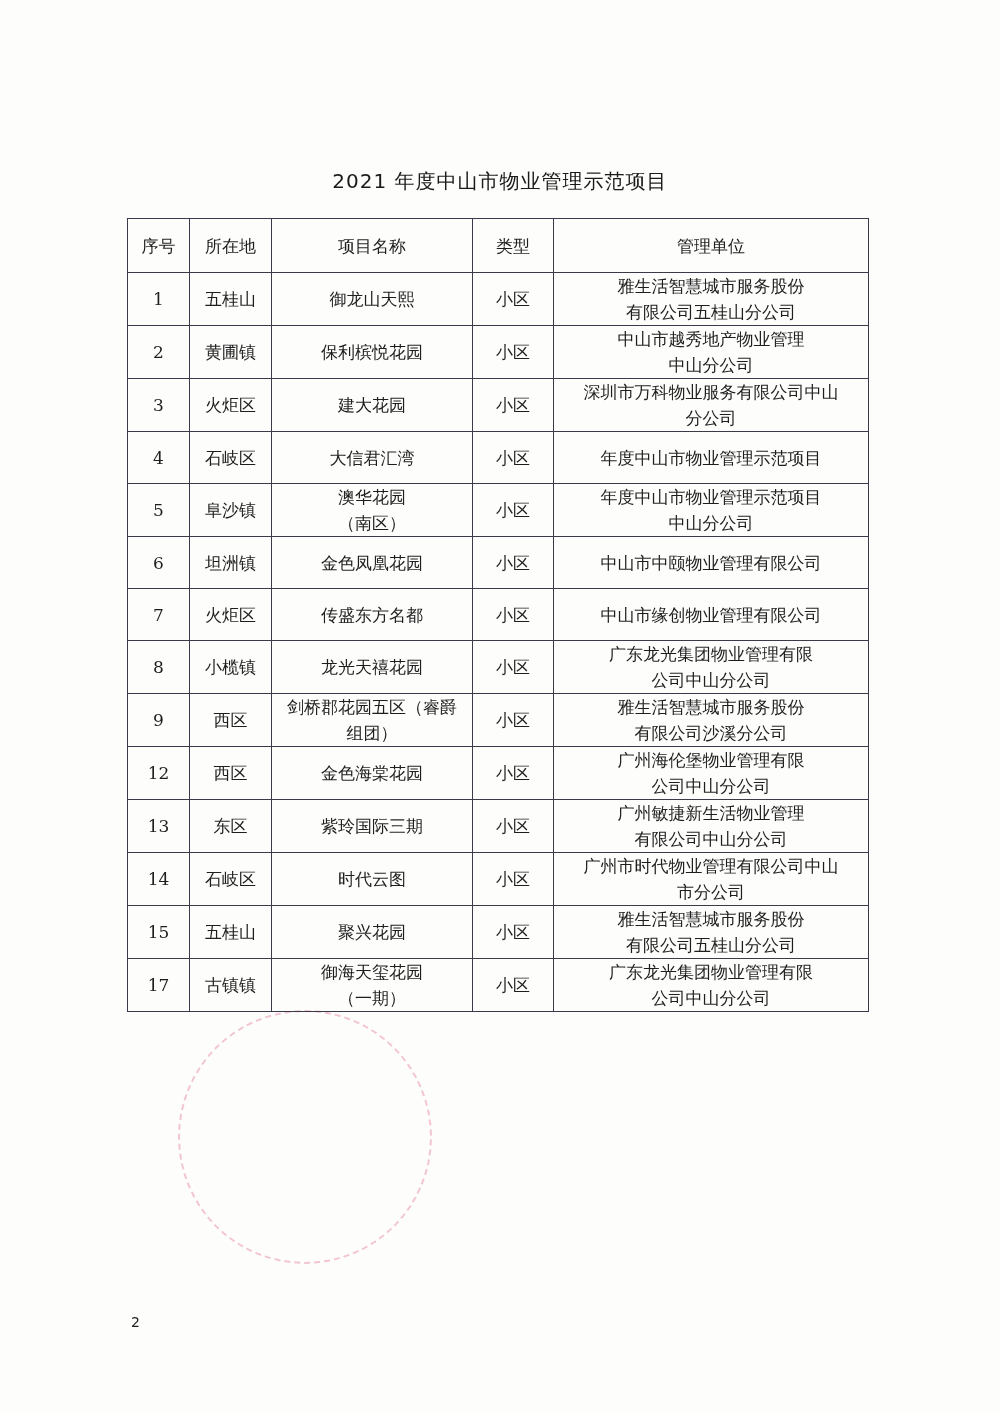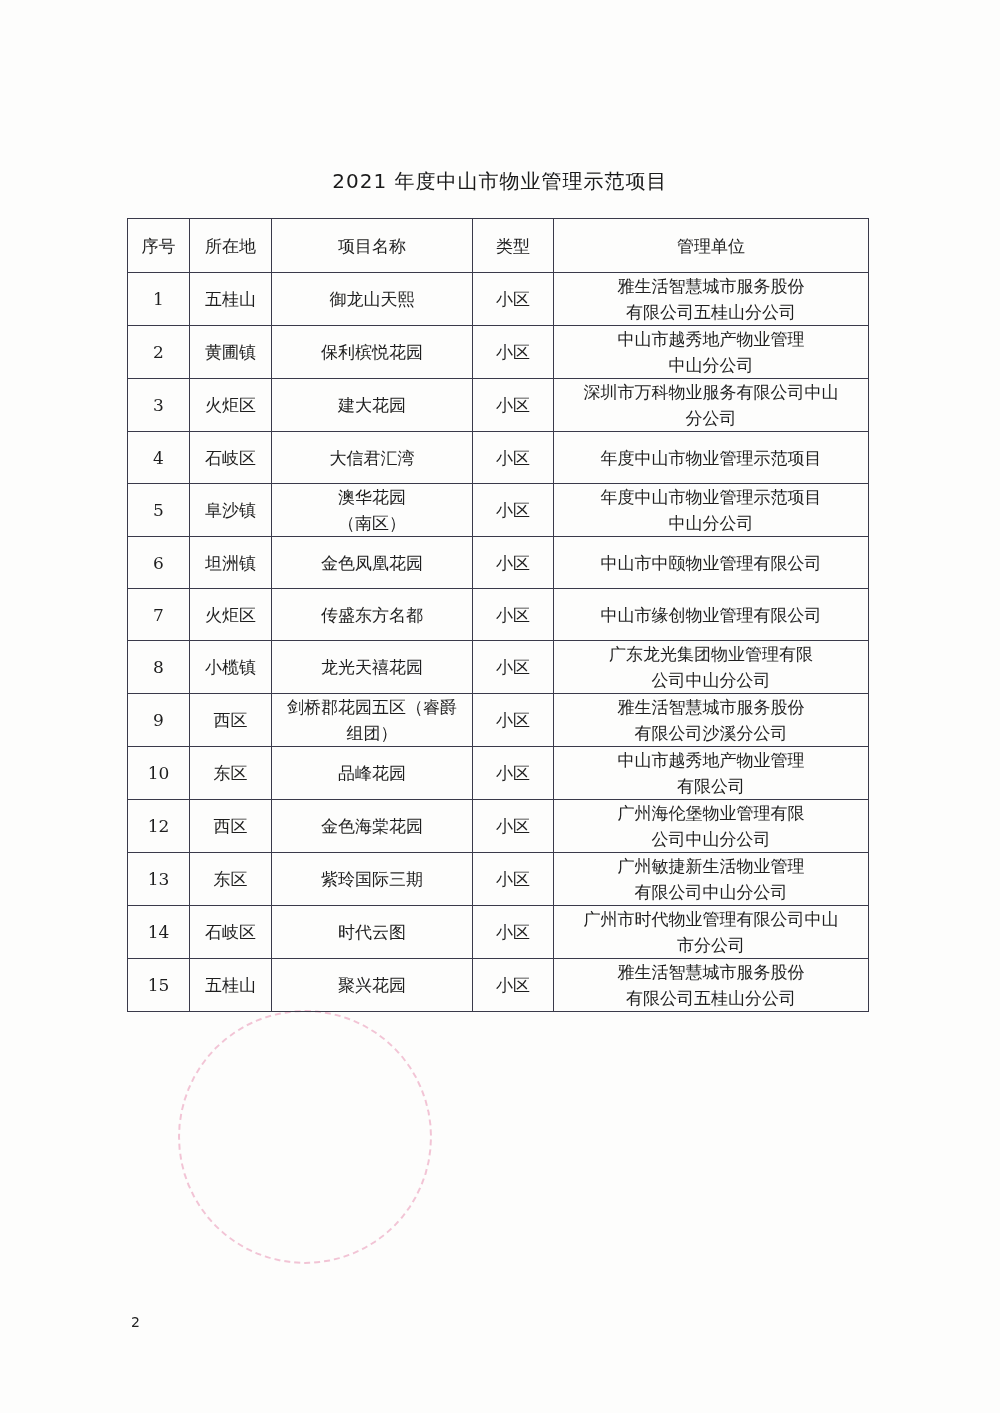--- a/index.html
+++ b/index.html
@@ -194,32 +194,20 @@
           <span class="mgr-line">剑桥郡花园五区（睿爵</span>
           <span class="mgr-line">组团）</span>
         </td>
         <td>小区</td>
         <td>
           <span class="mgr-line">雅生活智慧城市服务股份</span>
           <span class="mgr-line">有限公司沙溪分公司</span>
         </td>
       </tr>
       <tr>
-        <td>10</td>
-        <td>东区</td>
-        <td>
-          <span class="mgr-line">品峰花园</span>
-        </td>
-        <td>小区</td>
-        <td>
-          <span class="mgr-line">中山市越秀地产物业管理</span>
-          <span class="mgr-line">有限公司</span>
-        </td>
-      </tr>
-      <tr>
         <td>12</td>
         <td>西区</td>
         <td>
           <span class="mgr-line">金色海棠花园</span>
         </td>
         <td>小区</td>
         <td>
           <span class="mgr-line">广州海伦堡物业管理有限</span>
           <span class="mgr-line">公司中山分公司</span>
         </td>
@@ -253,16 +241,29 @@
         <td>五桂山</td>
         <td>
           <span class="mgr-line">聚兴花园</span>
         </td>
         <td>小区</td>
         <td>
           <span class="mgr-line">雅生活智慧城市服务股份</span>
           <span class="mgr-line">有限公司五桂山分公司</span>
         </td>
       </tr>
+      <tr>
+        <td>17</td>
+        <td>古镇镇</td>
+        <td>
+          <span class="mgr-line">御海天玺花园</span>
+          <span class="mgr-line">（一期）</span>
+        </td>
+        <td>小区</td>
+        <td>
+          <span class="mgr-line">广东龙光集团物业管理有限</span>
+          <span class="mgr-line">公司中山分公司</span>
+        </td>
+      </tr>
     </tbody>
 </table>
 
 <div class="page-number">2</div>
 
 </body></html>

